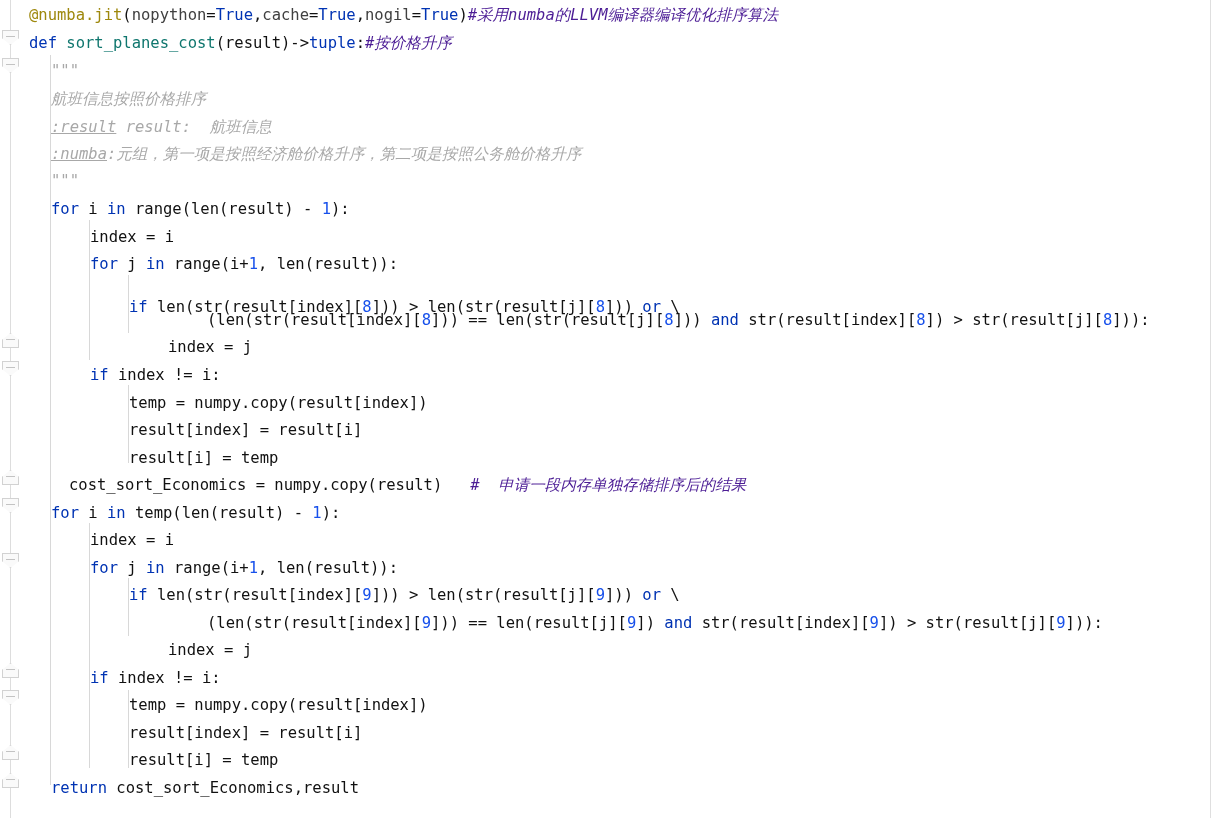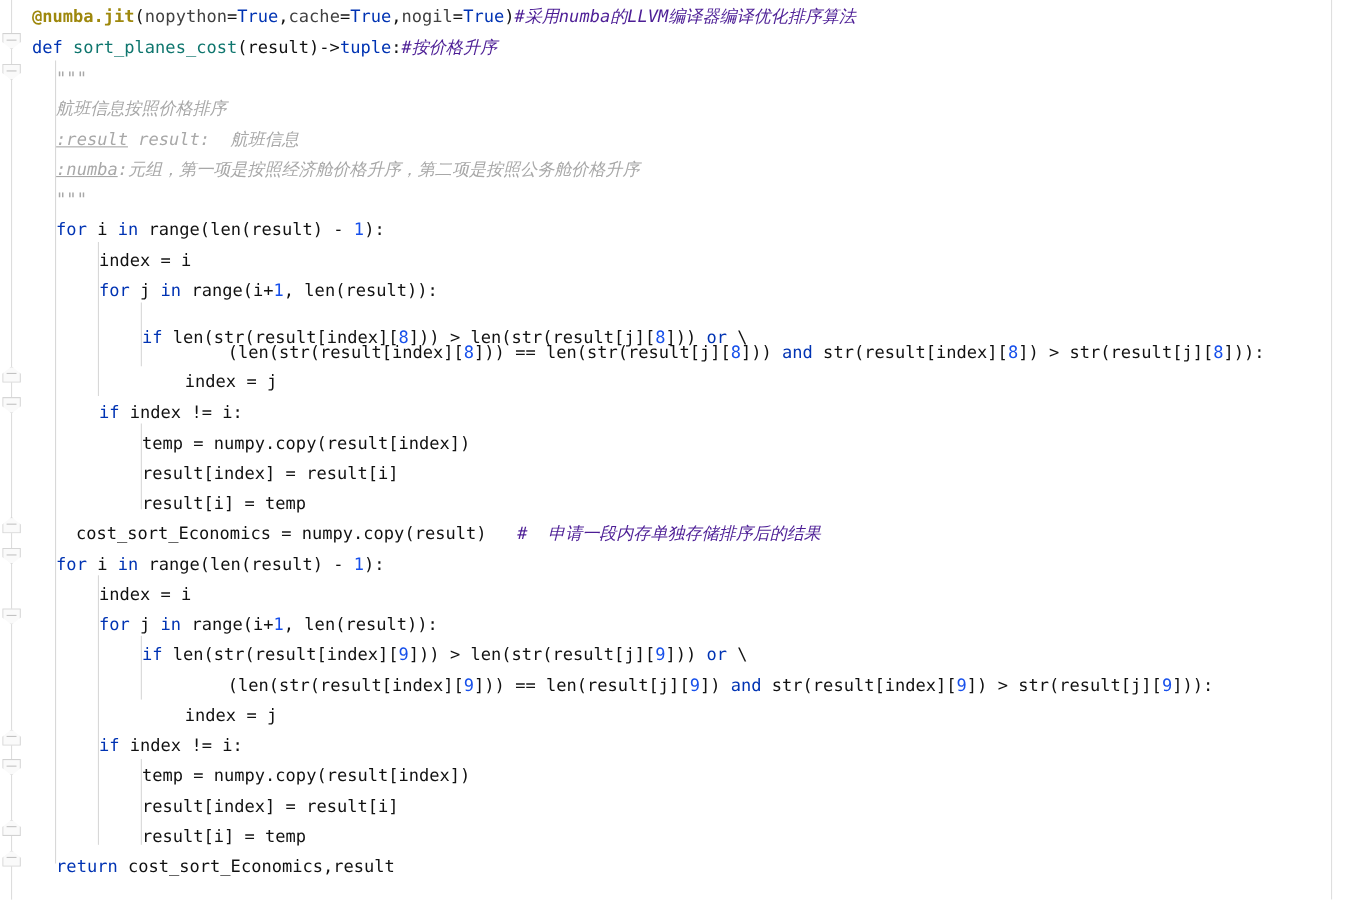--- a/index.html
+++ b/index.html
@@ -98,21 +98,21 @@
     font-size: 15.5px;
     font-family: "DejaVu Sans Mono", "Liberation Mono", monospace;
     color: #111111;
     letter-spacing: 0px;
   }
 
   
   .kw        { color: #0033b3; }
   .builtin   { color: #0033b3; }
   .num       { color: #1750eb; }
-  .deco      { color: #9e880d; font-weight: bold; }
+  .deco      { color: #9e880d; }
   .kwarg     { color: #404040; }
   .plain     { color: #111111; }
   .fname     { color: #0f766e; }
   .comment   { color: #4c1d95; font-style: italic; }
   .doc       { color: #a8a8a8; font-style: italic; }
   .doctag    { color: #a8a8a8; font-style: italic; text-decoration: underline; }
 </style>
 </head>
 <body>
 
@@ -157,21 +157,21 @@
         <div class="line" style="top: 224px; left: 68px;"><span class="plain">index = i</span></div>
         <div class="line" style="top: 251px; left: 68px;"><span class="kw">for</span><span class="plain"> j </span><span class="kw">in</span><span class="plain"> range(i+</span><span class="num">1</span><span class="plain">, len(result)):</span></div>
         <div class="line" style="top: 294px; left: 107px;"><span class="kw">if</span><span class="plain"> len(str(result[index][</span><span class="num">8</span><span class="plain">])) &gt; len(str(result[j][</span><span class="num">8</span><span class="plain">])) </span><span class="kw">or</span><span class="plain"> \</span></div>
         <div class="line" style="top: 307px; left: 185px;"><span class="plain">(len(str(result[index][</span><span class="num">8</span><span class="plain">])) == len(str(result[j][</span><span class="num">8</span><span class="plain">])) </span><span class="kw">and</span><span class="plain"> str(result[index][</span><span class="num">8</span><span class="plain">]) &gt; str(result[j][</span><span class="num">8</span><span class="plain">])):</span></div>
         <div class="line" style="top: 334px; left: 146px;"><span class="plain">index = j</span></div>
         <div class="line" style="top: 362px; left: 68px;"><span class="kw">if</span><span class="plain"> index != i:</span></div>
         <div class="line" style="top: 390px; left: 107px;"><span class="plain">temp = numpy.copy(result[index])</span></div>
         <div class="line" style="top: 417px; left: 107px;"><span class="plain">result[index] = result[i]</span></div>
         <div class="line" style="top: 445px; left: 107px;"><span class="plain">result[i] = temp</span></div>
         <div class="line" style="top: 472px; left: 47px;"><span class="plain">cost_sort_Economics = numpy.copy(result)   </span><span class="comment">#  申请一段内存单独存储排序后的结果</span></div>
-        <div class="line" style="top: 500px; left: 29px;"><span class="kw">for</span><span class="plain"> i </span><span class="kw">in</span><span class="plain"> range(len(result) - </span><span class="num">1</span><span class="plain">):</span></div>
+        <div class="line" style="top: 500px; left: 29px;"><span class="kw">for</span><span class="plain"> i </span><span class="kw">in</span><span class="plain"> temp(len(result) - </span><span class="num">1</span><span class="plain">):</span></div>
         <div class="line" style="top: 527px; left: 68px;"><span class="plain">index = i</span></div>
         <div class="line" style="top: 555px; left: 68px;"><span class="kw">for</span><span class="plain"> j </span><span class="kw">in</span><span class="plain"> range(i+</span><span class="num">1</span><span class="plain">, len(result)):</span></div>
         <div class="line" style="top: 582px; left: 107px;"><span class="kw">if</span><span class="plain"> len(str(result[index][</span><span class="num">9</span><span class="plain">])) &gt; len(str(result[j][</span><span class="num">9</span><span class="plain">])) </span><span class="kw">or</span><span class="plain"> \</span></div>
         <div class="line" style="top: 610px; left: 185px;"><span class="plain">(len(str(result[index][</span><span class="num">9</span><span class="plain">])) == len(result[j][</span><span class="num">9</span><span class="plain">]) </span><span class="kw">and</span><span class="plain"> str(result[index][</span><span class="num">9</span><span class="plain">]) &gt; str(result[j][</span><span class="num">9</span><span class="plain">])):</span></div>
         <div class="line" style="top: 637px; left: 146px;"><span class="plain">index = j</span></div>
         <div class="line" style="top: 665px; left: 68px;"><span class="kw">if</span><span class="plain"> index != i:</span></div>
         <div class="line" style="top: 692px; left: 107px;"><span class="plain">temp = numpy.copy(result[index])</span></div>
         <div class="line" style="top: 720px; left: 107px;"><span class="plain">result[index] = result[i]</span></div>
         <div class="line" style="top: 747px; left: 107px;"><span class="plain">result[i] = temp</span></div>
         <div class="line" style="top: 775px; left: 29px;"><span class="kw">return</span><span class="plain"> cost_sort_Economics,result</span></div>

